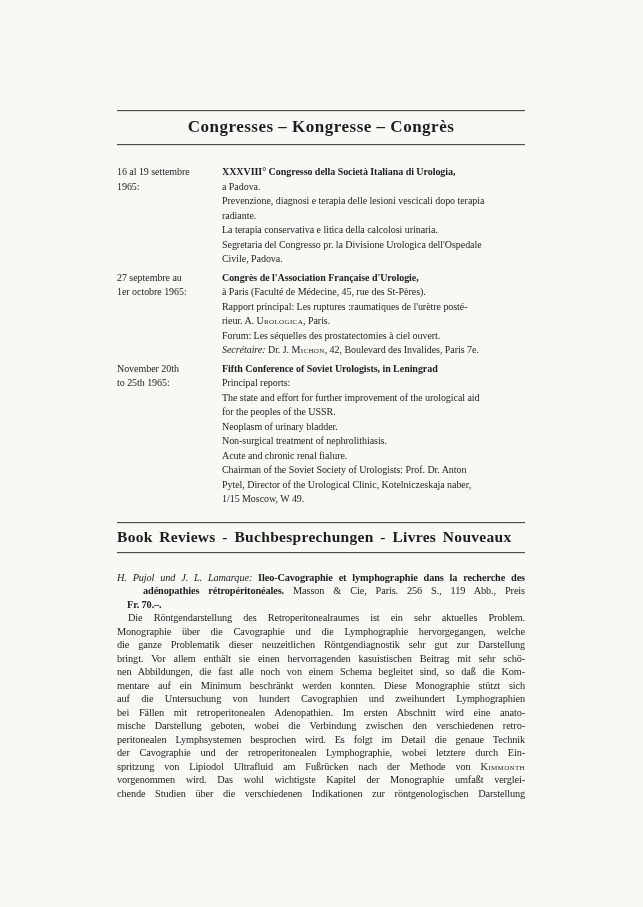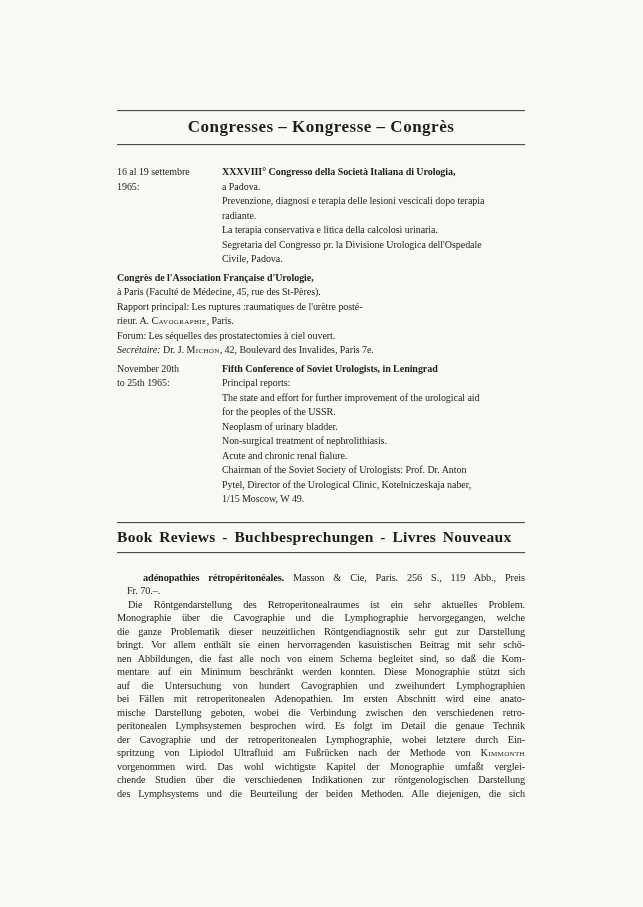--- a/index.html
+++ b/index.html
@@ -32,21 +32,21 @@
   .content-col{flex:1;min-width:0;}
   .entries .line{font-size:10px;line-height:14.5px;letter-spacing:-.05px;}
   .reviews{margin-top:15px;}
   .citation{margin-top:18px;}
   .citation .line,.review-body .line{font-size:10.3px;line-height:13.5px;letter-spacing:-.12px;}
   .line{white-space:nowrap;}
   .line.just{white-space:normal;text-align:justify;text-align-last:justify;}
   .line.bold{font-weight:700;}
   .line.ind11{text-indent:11px;}
   .line.ind26{padding-left:26px;}
-  .line.ind10{padding-left:10px;}
+  .line.ind10{padding-left:10px;font-weight:bold;}
   .s-b{font-weight:700;}
   .s-it{font-style:italic;}
   .s-sc{font-variant:small-caps;letter-spacing:.35px;}
 </style>
 </head>
 <body>
 
 <div class="page">
 
   <section class="congresses">
@@ -64,25 +64,29 @@
             <div class="line bold"><span>XXXVIII° Congresso della Società Italiana di Urologia,</span></div>
             <div class="line"><span>a Padova.</span></div>
             <div class="line"><span>Prevenzione, diagnosi e terapia delle lesioni vescicali dopo terapia</span></div>
             <div class="line"><span>radiante.</span></div>
             <div class="line"><span>La terapia conservativa e litica della calcolosi urinaria.</span></div>
             <div class="line"><span>Segretaria del Congresso pr. la Divisione Urologica dell'Ospedale</span></div>
             <div class="line"><span>Civile, Padova.</span></div>
           </div>
         </div>
         <div class="entry">
+          <div class="date-col">
+            <div class="line"><span>27 septembre au</span></div>
+            <div class="line"><span>1er octobre 1965:</span></div>
+          </div>
           <div class="content-col">
             <div class="line bold"><span>Congrès de l'Association Française d'Urologie,</span></div>
             <div class="line"><span>à Paris (Faculté de Médecine, 45, rue des St-Pères).</span></div>
             <div class="line"><span>Rapport principal: Les ruptures :raumatiques de l'urètre posté-</span></div>
-            <div class="line"><span>rieur. A. </span><span class="s-sc">Cavographie</span><span>, Paris.</span></div>
+            <div class="line"><span>rieur. A. </span><span class="s-sc">Urologica</span><span>, Paris.</span></div>
             <div class="line"><span>Forum: Les séquelles des prostatectomies à ciel ouvert.</span></div>
             <div class="line"><span class="s-it">Secrétaire:</span><span> Dr. J. </span><span class="s-sc">Michon</span><span>, 42, Boulevard des Invalides, Paris 7e.</span></div>
           </div>
         </div>
         <div class="entry">
           <div class="date-col">
             <div class="line"><span>November 20th</span></div>
             <div class="line"><span>to 25th 1965:</span></div>
           </div>
           <div class="content-col">
@@ -100,36 +104,36 @@
         </div>
       </div>
   </section>
 
   <section class="reviews">
     <div class="rule"></div>
     <h2 class="sec-title left">Book Reviews - Buchbesprechungen - Livres Nouveaux</h2>
     <div class="rule"></div>
 
     <div class="citation">
+        <div class="line just"><span class="s-it">H. Pujol und J. L. Lamarque: </span><span class="s-b">Ileo-Cavographie et lymphographie dans la recherche des</span></div>
         <div class="line just ind26"><span class="s-b">adénopathies rétropéritonéales. </span><span>Masson &amp; Cie, Paris. 256 S., 119 Abb., Preis</span></div>
         <div class="line ind10"><span>Fr. 70.–.</span></div>
       </div>
 
     <div class="review-body">
         <div class="line just ind11"><span>Die Röntgendarstellung des Retroperitonealraumes ist ein sehr aktuelles Problem.</span></div>
         <div class="line just"><span>Monographie über die Cavographie und die Lymphographie hervorgegangen, welche</span></div>
         <div class="line just"><span>die ganze Problematik dieser neuzeitlichen Röntgendiagnostik sehr gut zur Darstellung</span></div>
         <div class="line just"><span>bringt. Vor allem enthält sie einen hervorragenden kasuistischen Beitrag mit sehr schö-</span></div>
         <div class="line just"><span>nen Abbildungen, die fast alle noch von einem Schema begleitet sind, so daß die Kom-</span></div>
         <div class="line just"><span>mentare auf ein Minimum beschränkt werden konnten. Diese Monographie stützt sich</span></div>
         <div class="line just"><span>auf die Untersuchung von hundert Cavographien und zweihundert Lymphographien</span></div>
         <div class="line just"><span>bei Fällen mit retroperitonealen Adenopathien. Im ersten Abschnitt wird eine anato-</span></div>
         <div class="line just"><span>mische Darstellung geboten, wobei die Verbindung zwischen den verschiedenen retro-</span></div>
         <div class="line just"><span>peritonealen Lymphsystemen besprochen wird. Es folgt im Detail die genaue Technik</span></div>
         <div class="line just"><span>der Cavographie und der retroperitonealen Lymphographie, wobei letztere durch Ein-</span></div>
         <div class="line just"><span>spritzung von Lipiodol Ultrafluid am Fußrücken nach der Methode von </span><span class="s-sc">Kimmonth</span></div>
         <div class="line just"><span>vorgenommen wird. Das wohl wichtigste Kapitel der Monographie umfaßt verglei-</span></div>
         <div class="line just"><span>chende Studien über die verschiedenen Indikationen zur röntgenologischen Darstellung</span></div>
-        <div class="line just"><span>des Lymphsystems und die Beurteilung der beiden Methoden. Alle diejenigen, die sich</span></div>
       </div>
   </section>
 
 </div>
 
 </body></html>

